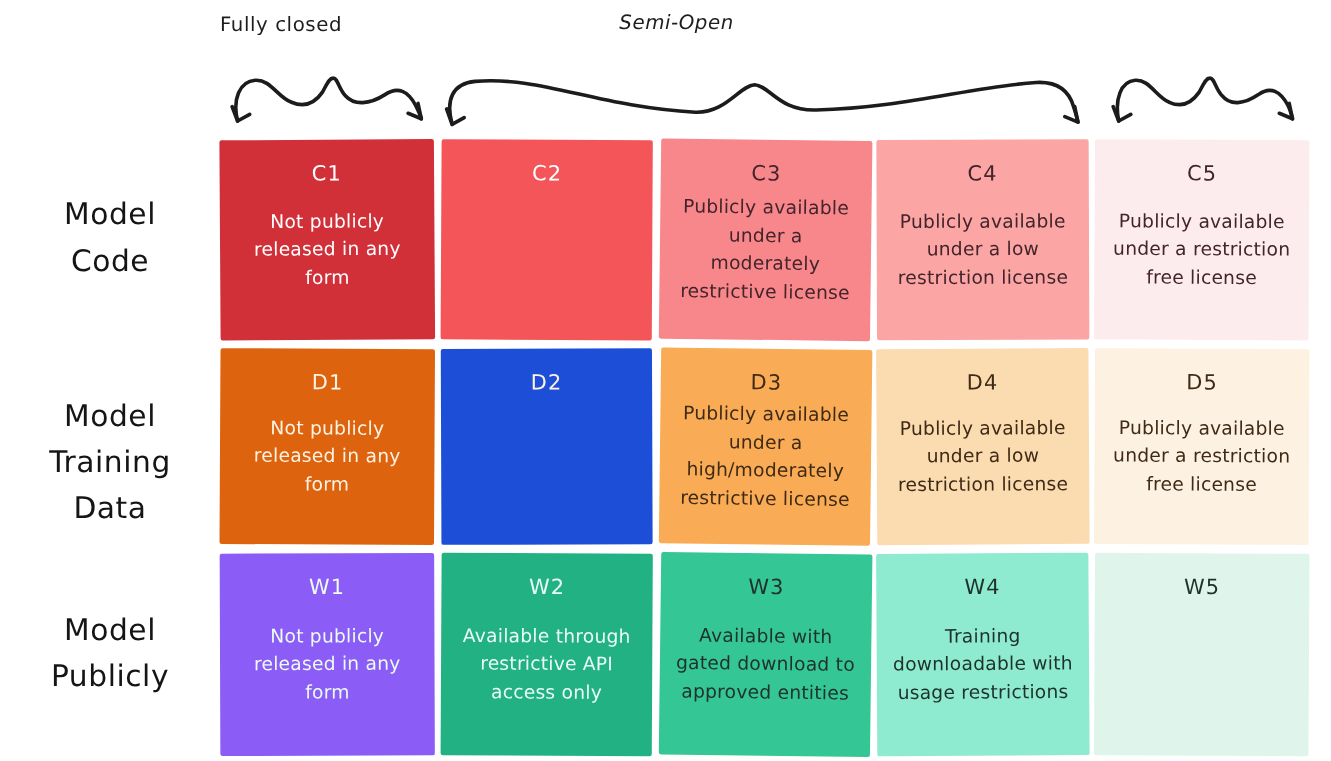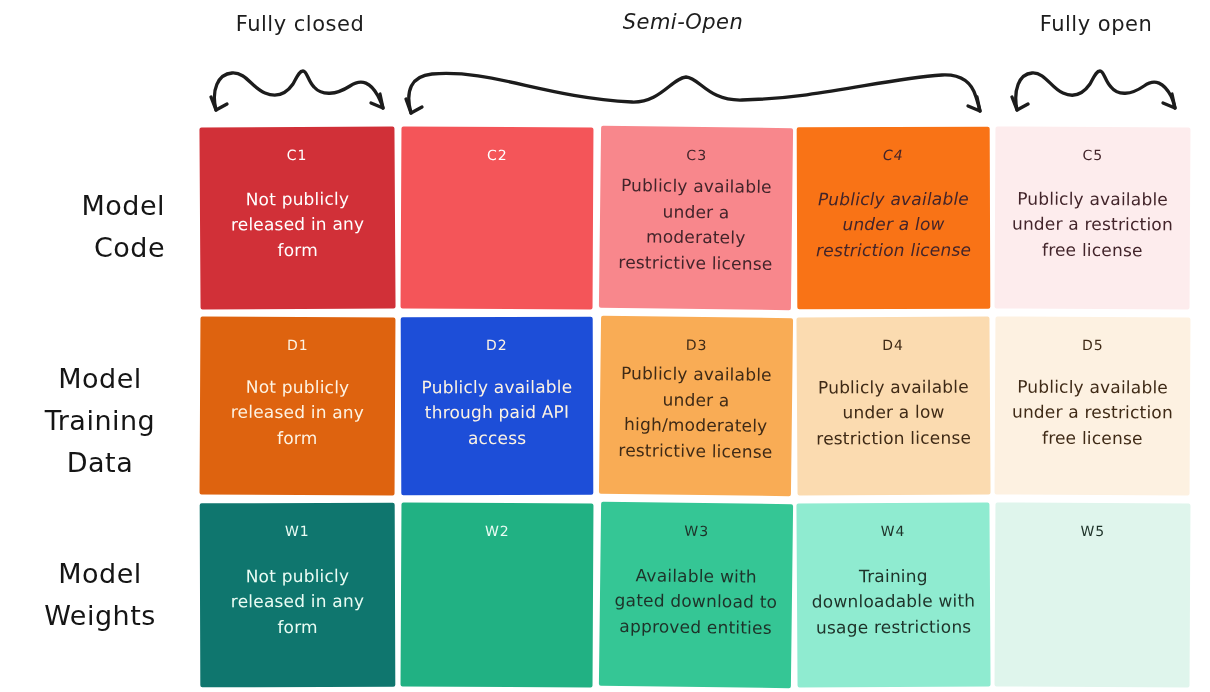--- a/index.html
+++ b/index.html
@@ -13,22 +13,22 @@
     width: 1210px;
     height: 692px;
     background: #ffffff;
     overflow: hidden;
   }
 
   
   .group-title {
     position: absolute;
     top: 12px;
-    text-align: center;
-    font-size: 21px;
+    text-align: left;
+    font-size: 18px;
     letter-spacing: 0.5px;
     color: #1d1d1d;
     white-space: nowrap;
   }
   #title-closed { left: 200px; width: 200px; }
   #title-semi   { left: 563px; width: 240px; top: 10px; font-style: italic; }
   #title-open   { left: 1000px; width: 192px; }
 
   .arrow-svg { position: absolute; }
   #arrow-closed { left: 208px; top: 60px; }
@@ -44,35 +44,35 @@
 
   
   .row-label {
     position: absolute;
     text-align: center;
     font-size: 27px;
     line-height: 1.55;
     letter-spacing: 0.5px;
     color: #151515;
   }
-  #label-code     { left: 35px;  top: 185px; width: 130px; text-align: right; }
+  #label-code     { left: 35px;  top: 175px; width: 130px; }
   #label-training { left: 30px;  top: 358px; width: 140px; }
   #label-weights  { left: 25px;  top: 553px; width: 150px; }
 
   
   .cell {
     position: absolute;
     display: flex;
     flex-direction: column;
     align-items: center;
     padding: 20px 13px 14px 13px;
     border-radius: 2px;
   }
   .cell-code {
-    font-size: 14px;
+    font-size: 19px;
     letter-spacing: 1px;
     flex: 0 0 auto;
   }
   .cell-text-wrap {
     flex: 1 1 auto;
     display: flex;
     align-items: center;
     justify-content: center;
     width: 100%;
     padding-bottom: 8px;
@@ -101,21 +101,20 @@
   .tilt-c { transform: rotate(0.7deg); }
   .tilt-d { transform: rotate(-0.2deg); }
 </style>
 </head>
 <body>
 
 <div class="canvas">
 
   <div class="group-title" id="title-closed">Fully closed</div>
   <div class="group-title" id="title-semi">Semi-Open</div>
-  <div class="group-title" id="title-open">Fully open</div>
 
   <svg class="arrow-svg" id="arrow-closed" width="182" height="58" viewBox="0 0 182 58">
     <path d="M 8,50 C 3,30 10,14 24,13 C 38,12 44,28 57,33 C 69,38 78,34 85,24 C 89,17 91,11 95,11 C 99,11 100,21 106,27 C 114,36 128,35 142,26 C 154,18 163,23 170,36 C 172,40 174,44 175,48"></path>
     <path d="M 8,50 L 3,37 M 8,50 L 19,44"></path>
     <path d="M 175,48 L 163,43 M 175,48 L 172,34"></path>
   </svg>
 
   <svg class="arrow-svg" id="arrow-semi" width="590" height="58" viewBox="0 0 590 58">
     <path d="M 9,50 C 3,28 9,13 30,11 C 90,6 140,34 230,39 C 258,40 270,15 284,14 C 298,15 306,38 340,37 C 420,35 480,16 540,12 C 560,11 570,20 574,34 C 576,40 577,44 578,48"></path>
     <path d="M 9,50 L 4,36 M 9,50 L 20,44"></path>
@@ -123,89 +122,89 @@
   </svg>
 
   <svg class="arrow-svg" id="arrow-open" width="172" height="58" viewBox="0 0 172 58">
     <path d="M 7,50 C 3,30 9,14 22,13 C 35,12 41,28 53,33 C 64,38 73,34 80,24 C 84,17 86,11 90,11 C 94,11 95,21 101,27 C 108,36 121,35 134,26 C 145,18 154,23 161,36 C 163,40 164,44 165,48"></path>
     <path d="M 7,50 L 2,37 M 7,50 L 18,44"></path>
     <path d="M 165,48 L 153,43 M 165,48 L 162,34"></path>
   </svg>
 
   <div class="row-label" id="label-code">Model Code</div>
   <div class="row-label" id="label-training">Model Training Data</div>
-  <div class="row-label" id="label-weights">Model Weights</div>
+  <div class="row-label" id="label-weights">Model Publicly</div>
 
   <div class="cell col1 rowC tilt-a" style="background: rgb(209, 48, 56); color: rgb(255, 255, 255);">
     <div class="cell-code">C1</div>
     <div class="cell-text-wrap">
         <div class="cell-text">Not publicly released in any form</div>
       </div>
   </div>
   <div class="cell col2 rowC tilt-b" style="background: rgb(244, 85, 89); color: rgb(255, 255, 255);">
     <div class="cell-code">C2</div>
   </div>
   <div class="cell col3 rowC tilt-c" style="background: rgb(248, 135, 140); color: rgb(66, 36, 42);">
     <div class="cell-code">C3</div>
     <div class="cell-text-wrap">
         <div class="cell-text">Publicly available under a moderately restrictive license</div>
       </div>
   </div>
-  <div class="cell col4 rowC tilt-d" style="background: #f97316; color: rgb(66, 36, 42); font-style: italic;">
+  <div class="cell col4 rowC tilt-d" style="background: #fca5a5; color: rgb(66, 36, 42);">
     <div class="cell-code">C4</div>
     <div class="cell-text-wrap">
         <div class="cell-text">Publicly available under a low restriction license</div>
       </div>
   </div>
   <div class="cell col5 rowC tilt-b" style="background: rgb(253, 236, 237); color: rgb(66, 36, 42);">
     <div class="cell-code">C5</div>
     <div class="cell-text-wrap">
         <div class="cell-text">Publicly available under a restriction free license</div>
       </div>
   </div>
 
   <div class="cell col1 rowD tilt-b" style="background: rgb(222, 99, 15); color: rgb(253, 243, 227);">
     <div class="cell-code">D1</div>
     <div class="cell-text-wrap">
         <div class="cell-text">Not publicly released in any form</div>
       </div>
   </div>
   <div class="cell col2 rowD tilt-d" style="background: #1d4ed8; color: rgb(253, 243, 227);">
     <div class="cell-code">D2</div>
-    <div class="cell-text-wrap">
-        <div class="cell-text">Publicly available through paid API access</div>
-      </div>
   </div>
   <div class="cell col3 rowD tilt-c" style="background: rgb(249, 172, 85); color: rgb(63, 42, 22);">
     <div class="cell-code">D3</div>
     <div class="cell-text-wrap">
         <div class="cell-text">Publicly available under a high/moderately restrictive license</div>
       </div>
   </div>
   <div class="cell col4 rowD tilt-a" style="background: rgb(251, 219, 176); color: rgb(63, 42, 22);">
     <div class="cell-code">D4</div>
     <div class="cell-text-wrap">
         <div class="cell-text">Publicly available under a low restriction license</div>
       </div>
   </div>
   <div class="cell col5 rowD tilt-b" style="background: rgb(253, 241, 225); color: rgb(63, 42, 22);">
     <div class="cell-code">D5</div>
     <div class="cell-text-wrap">
         <div class="cell-text">Publicly available under a restriction free license</div>
       </div>
   </div>
 
-  <div class="cell col1 rowW tilt-d" style="background: #0f766e; color: rgb(234, 252, 244); align-items: center;">
+  <div class="cell col1 rowW tilt-d" style="background: #8b5cf6; color: rgb(234, 252, 244); align-items: center;">
     <div class="cell-code">W1</div>
     <div class="cell-text-wrap">
         <div class="cell-text">Not publicly released in any form</div>
       </div>
   </div>
   <div class="cell col2 rowW tilt-b" style="background: rgb(33, 177, 131); color: rgb(234, 252, 244);">
     <div class="cell-code">W2</div>
+    <div class="cell-text-wrap">
+        <div class="cell-text">Available through restrictive API access only</div>
+      </div>
   </div>
   <div class="cell col3 rowW tilt-c" style="background: rgb(53, 198, 149); color: rgb(30, 50, 41);">
     <div class="cell-code">W3</div>
     <div class="cell-text-wrap">
         <div class="cell-text">Available with gated download to approved entities</div>
       </div>
   </div>
   <div class="cell col4 rowW tilt-a" style="background: rgb(143, 235, 208); color: rgb(30, 50, 41);">
     <div class="cell-code">W4</div>
     <div class="cell-text-wrap">

